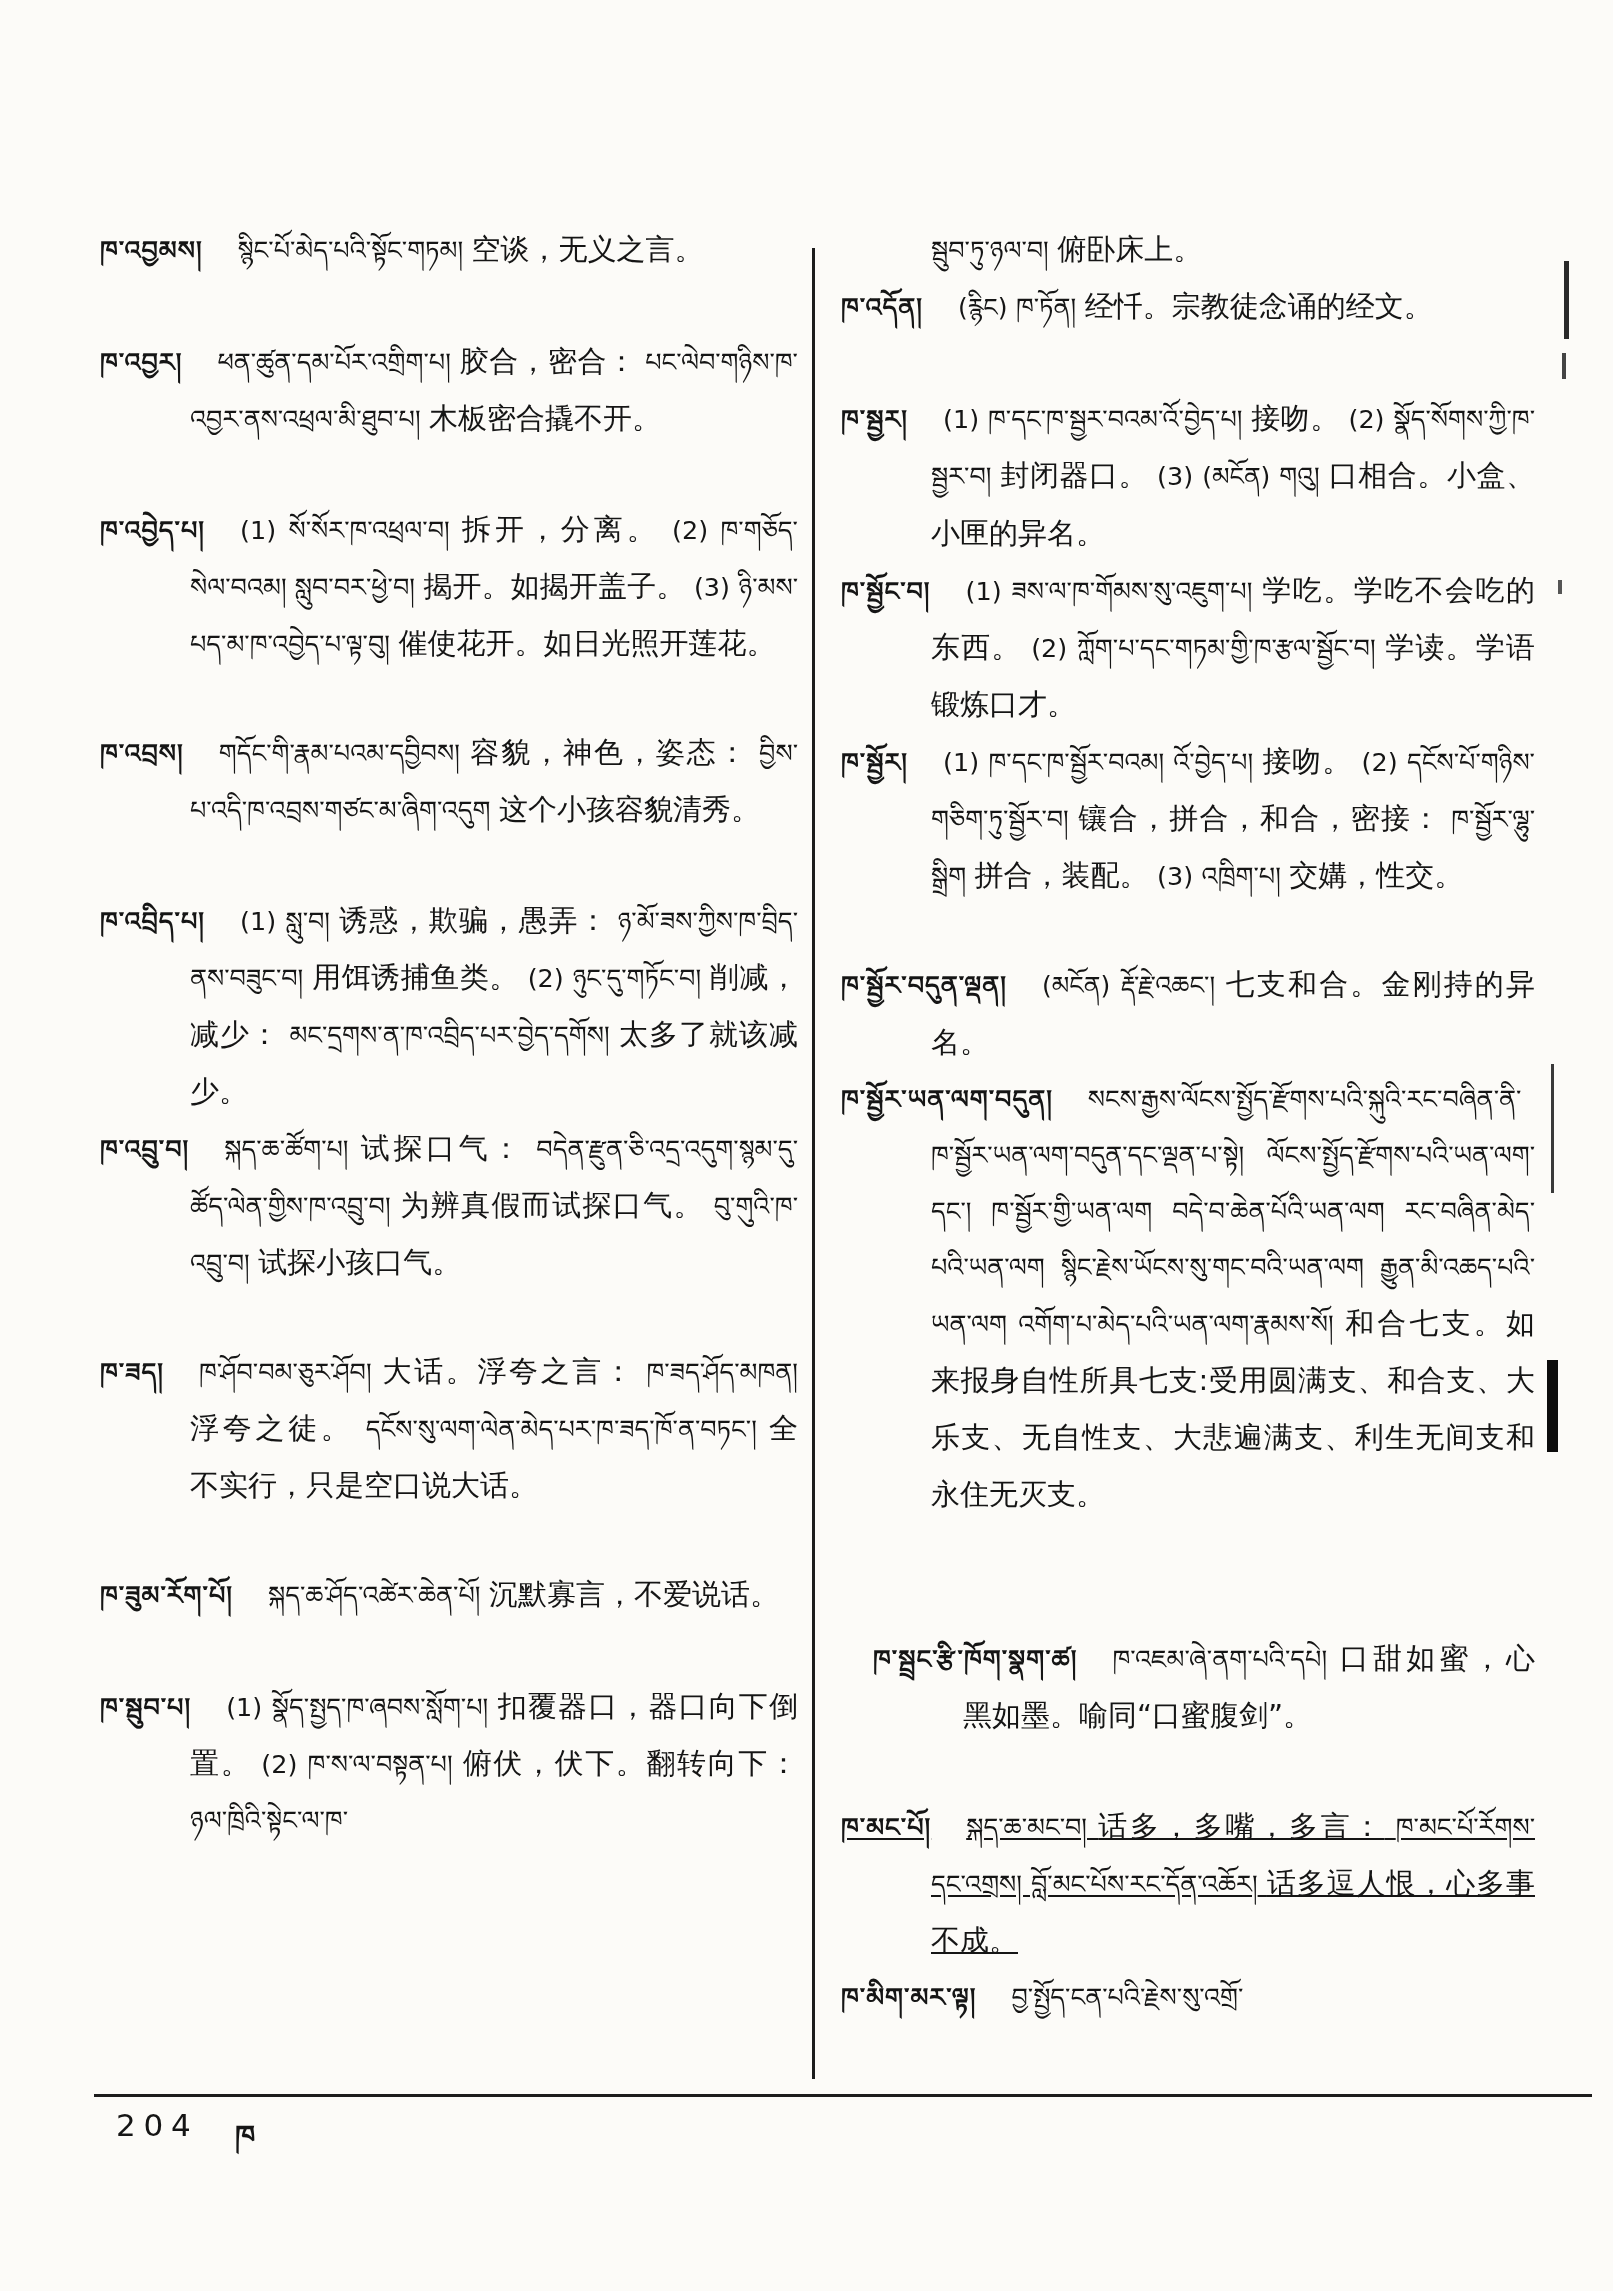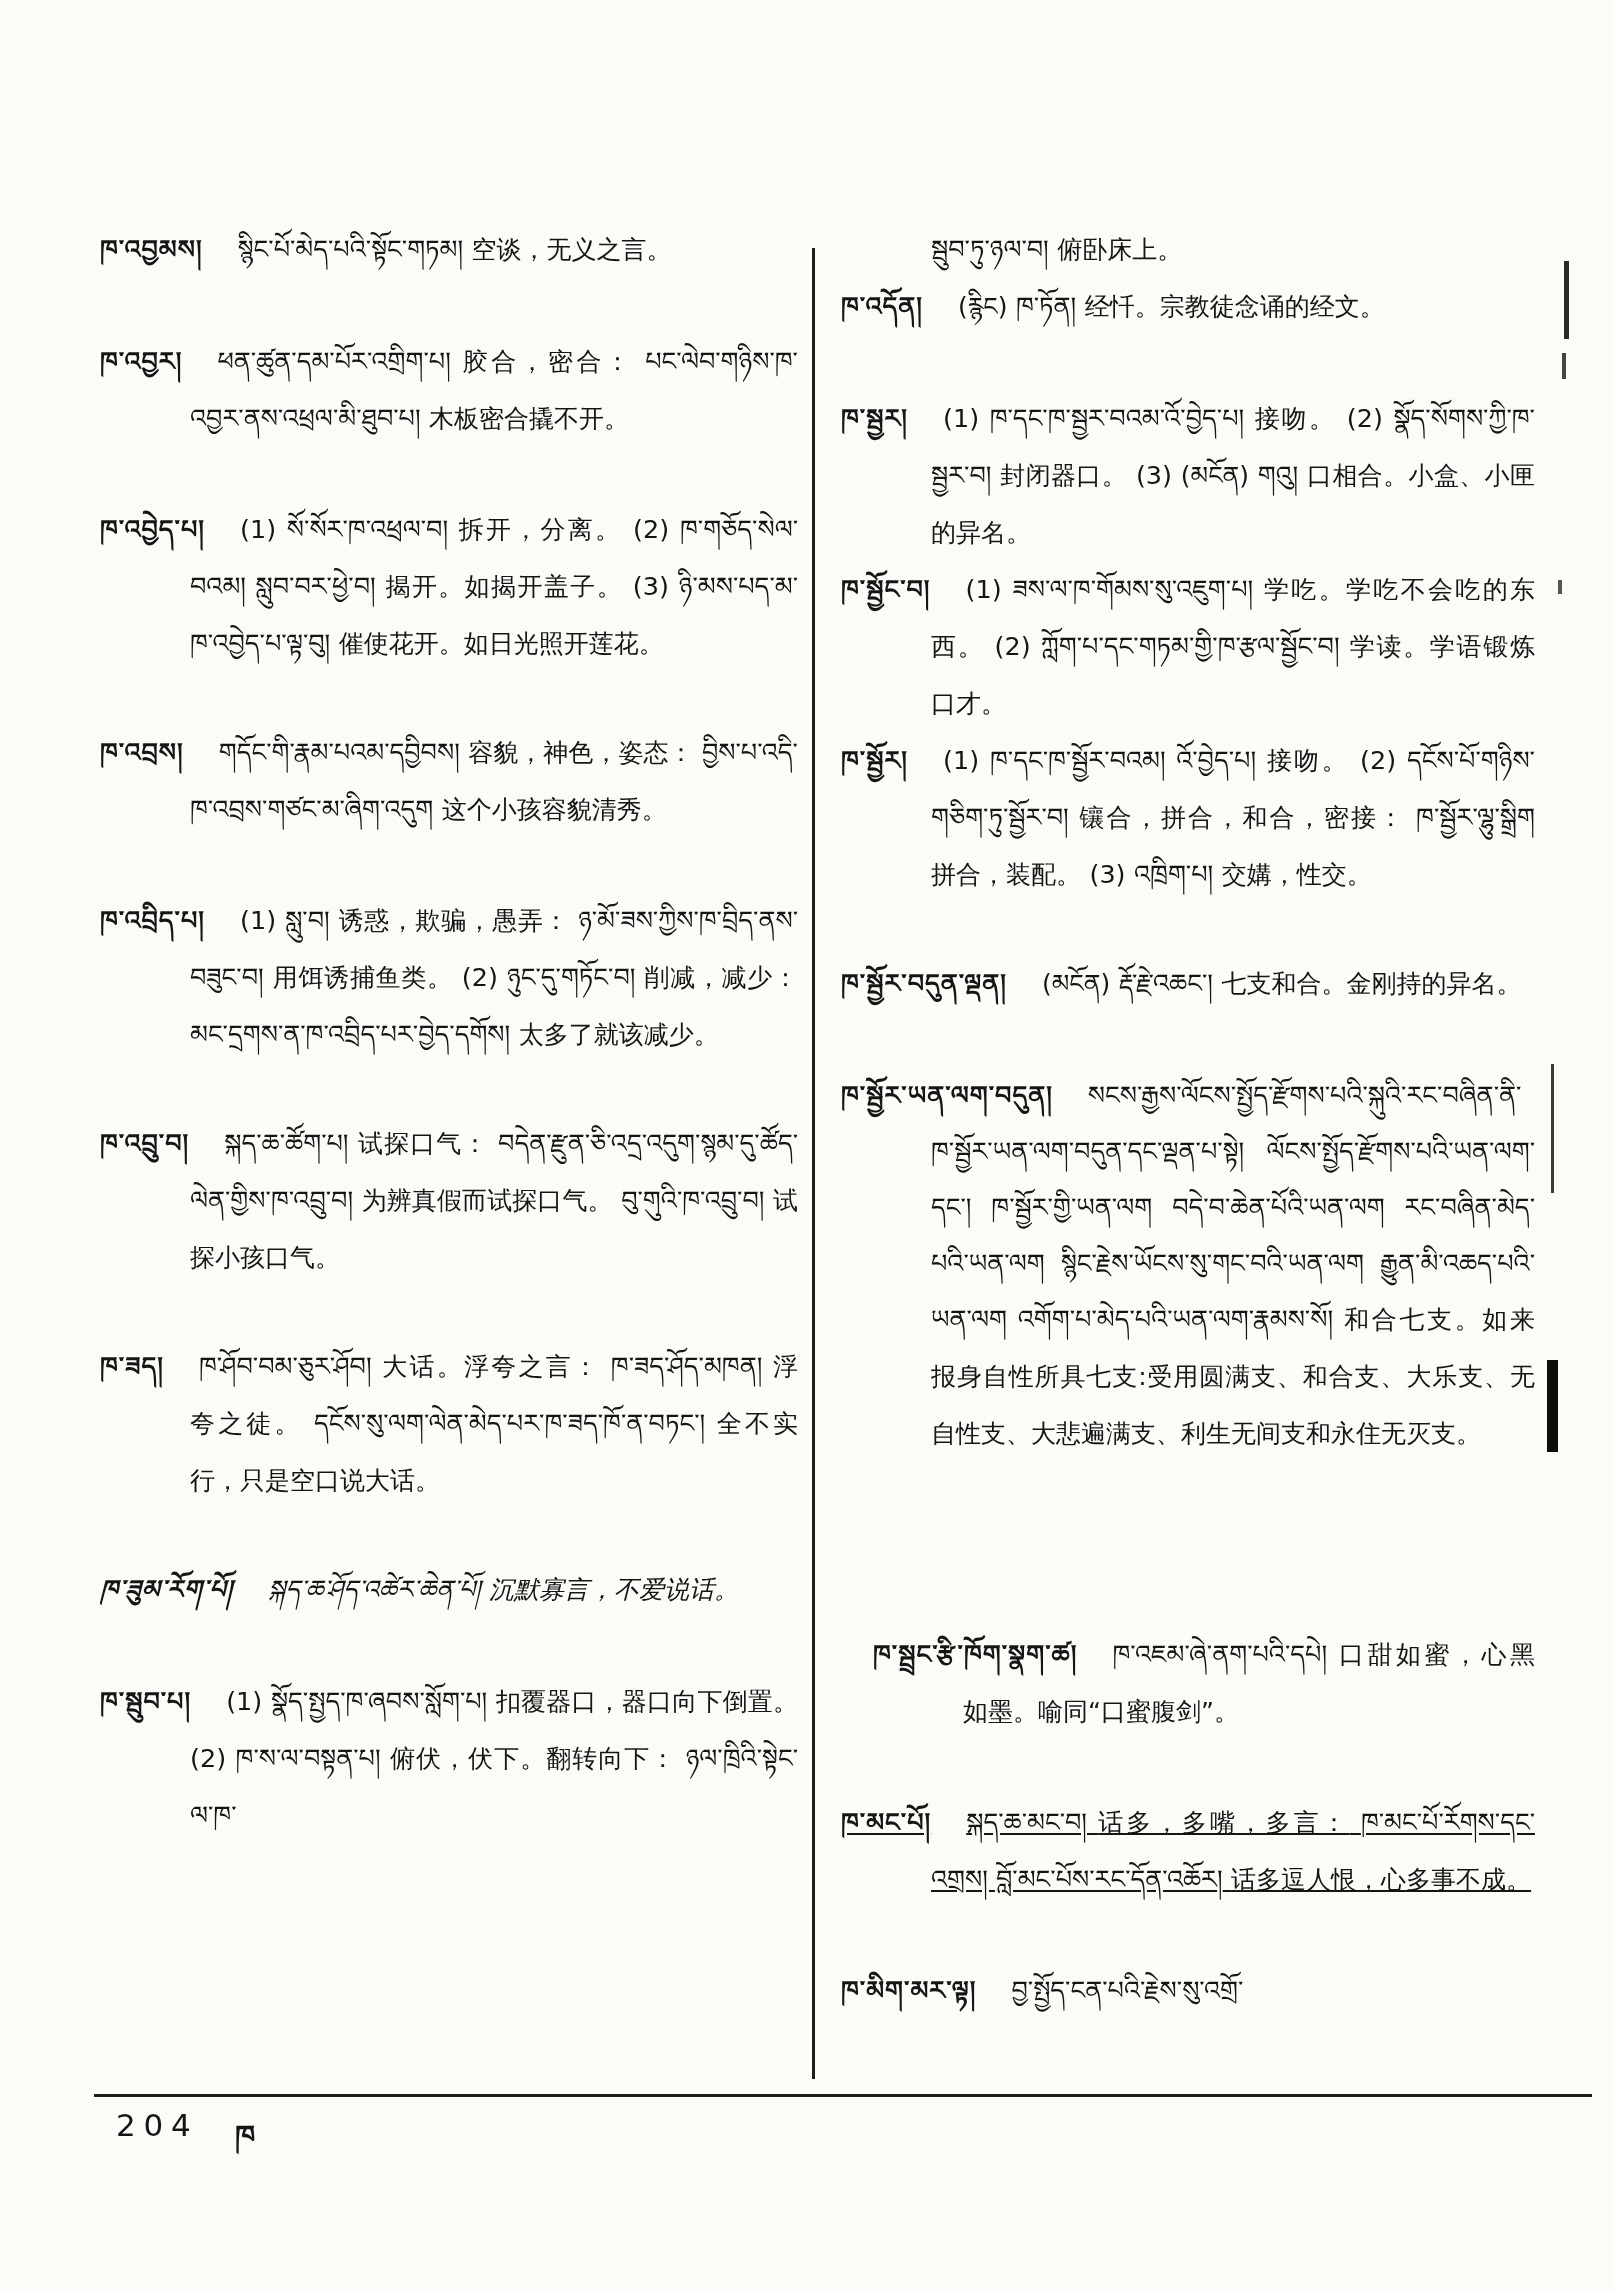--- a/index.html
+++ b/index.html
@@ -25,21 +25,21 @@
   .col-right{left:841px;width:694px;}
   .entry{margin:0;padding-left:90px;text-indent:-90px;}
   .entry.cont{text-indent:0;}
   .head{
     font-weight:bold;
     font-size:30px;
     margin-right:35px;
     letter-spacing:1px;
   }
   .tib{font-size:25.5px;}
-  .chn{font-size:25px;}
+  .chn{font-size:29px;}
   .num{font-size:25.5px;font-weight:500;}
   .label{font-size:25px;}
   .divider{
     position:absolute;left:812px;top:248px;width:2.9px;height:1831px;
     background:#1c1c1c;
   }
   .footer-rule{
     position:absolute;left:94px;top:2094px;width:1498px;height:2.9px;
     background:#1c1c1c;
   }
@@ -63,21 +63,21 @@
 
 <div class="page">
   <div class="col col-left" id="col-0">
       <p class="entry" style="min-height: 112px;"><span class="head tib">ཁ་འབྱམས།</span><span class="tib">སྙིང་པོ་མེད་པའི་སྟོང་གཏམ།</span> <span class="chn">空谈，无义之言。</span> </p>
       <p class="entry" style="min-height: 168px;"><span class="head tib">ཁ་འབྱར།</span><span class="tib">ཕན་ཚུན་དམ་པོར་འགྲིག་པ།</span> <span class="chn">胶合，密合：</span> <span class="tib">པང་ལེབ་གཉིས་ཁ་འབྱར་ནས་འཕྲལ་མི་ཐུབ་པ།</span> <span class="chn">木板密合撬不开。</span> </p>
       <p class="entry" style="min-height: 223px;"><span class="head tib">ཁ་འབྱེད་པ།</span><span class="num">(1)</span> <span class="tib">སོ་སོར་ཁ་འཕྲལ་བ།</span> <span class="chn">拆开，分离。</span> <span class="num">(2)</span> <span class="tib">ཁ་གཅོད་སེལ་བའམ། སླུབ་བར་ཕྱེ་བ།</span> <span class="chn">揭开。如揭开盖子。</span> <span class="num">(3)</span> <span class="tib">ཉི་མས་པད་མ་ཁ་འབྱེད་པ་ལྟ་བུ།</span> <span class="chn">催使花开。如日光照开莲花。</span> </p>
       <p class="entry" style="min-height: 168px;"><span class="head tib">ཁ་འབྲས།</span><span class="tib">གདོང་གི་རྣམ་པའམ་དབྱིབས།</span> <span class="chn">容貌，神色，姿态：</span> <span class="tib">བྱིས་པ་འདི་ཁ་འབྲས་གཙང་མ་ཞིག་འདུག</span> <span class="chn">这个小孩容貌清秀。</span> </p>
       <p class="entry" style="min-height: 223px;"><span class="head tib">ཁ་འབྲིད་པ།</span><span class="num">(1)</span> <span class="tib">སླུ་བ།</span> <span class="chn">诱惑，欺骗，愚弄：</span> <span class="tib">ཉ་མོ་ཟས་ཀྱིས་ཁ་བྲིད་ནས་བཟུང་བ།</span> <span class="chn">用饵诱捕鱼类。</span> <span class="num">(2)</span> <span class="tib">ཉུང་དུ་གཏོང་བ།</span> <span class="chn">削减，减少：</span> <span class="tib">མང་དྲགས་ན་ཁ་འབྲིད་པར་བྱེད་དགོས།</span> <span class="chn">太多了就该减少。</span> </p>
       <p class="entry" style="min-height: 223px;"><span class="head tib">ཁ་འབྲུ་བ།</span><span class="tib">སྐད་ཆ་ཚོག་པ།</span> <span class="chn">试探口气：</span> <span class="tib">བདེན་རྫུན་ཅི་འདྲ་འདུག་སྙམ་དུ་ཚོད་ལེན་གྱིས་ཁ་འབྲུ་བ།</span> <span class="chn">为辨真假而试探口气。</span> <span class="tib">བུ་གུའི་ཁ་འབྲུ་བ།</span> <span class="chn">试探小孩口气。</span> </p>
       <p class="entry" style="min-height: 223px;"><span class="head tib">ཁ་ཟད།</span><span class="tib">ཁ་ཤོབ་བམ་ཅུར་ཤོབ།</span> <span class="chn">大话。浮夸之言：</span> <span class="tib">ཁ་ཟད་ཤོད་མཁན།</span> <span class="chn">浮夸之徒。</span> <span class="tib">དངོས་སུ་ལག་ལེན་མེད་པར་ཁ་ཟད་ཁོ་ན་བཏང་།</span> <span class="chn">全不实行，只是空口说大话。</span> </p>
-      <p class="entry" style="min-height: 112px; font-style: italic;"><span class="head tib">ཁ་ཟུམ་རོག་པོ།</span><span class="tib">སྐད་ཆ་ཤོད་འཚེར་ཆེན་པོ།</span> <span class="chn">沉默寡言，不爱说话。</span> </p>
+      <p class="entry" style="min-height: 112px;"><span class="head tib">ཁ་ཟུམ་རོག་པོ།</span><span class="tib">སྐད་ཆ་ཤོད་འཚེར་ཆེན་པོ།</span> <span class="chn">沉默寡言，不爱说话。</span> </p>
       <p class="entry" style="min-height: 223px;"><span class="head tib">ཁ་སྦུབ་པ།</span><span class="num">(1)</span> <span class="tib">སྣོད་སྤྱད་ཁ་ཞབས་སློག་པ།</span> <span class="chn">扣覆器口，器口向下倒置。</span> <span class="num">(2)</span> <span class="tib">ཁ་ས་ལ་བསྟན་པ།</span> <span class="chn">俯伏，伏下。翻转向下：</span> <span class="tib">ཉལ་ཁྲིའི་སྟེང་ལ་ཁ་</span> </p>
     </div>
   <div class="divider"></div>
   <div class="col col-right" id="col-1">
       <p class="entry cont" style="min-height: 56px;"><span class="tib">སྦུབ་ཏུ་ཉལ་བ།</span> <span class="chn">俯卧床上。</span> </p>
       <p class="entry" style="min-height: 112px;"><span class="head tib">ཁ་འདོན།</span><span class="label tib">(རྙིང)</span> <span class="tib">ཁ་ཏོན།</span> <span class="chn">经忏。宗教徒念诵的经文。</span> </p>
       <p class="entry" style="min-height: 168px;"><span class="head tib">ཁ་སྦྱར།</span><span class="num">(1)</span> <span class="tib">ཁ་དང་ཁ་སྦྱར་བའམ་འོ་བྱེད་པ།</span> <span class="chn">接吻。</span> <span class="num">(2)</span> <span class="tib">སྣོད་སོགས་ཀྱི་ཁ་སྦྱར་བ།</span> <span class="chn">封闭器口。</span> <span class="num">(3)</span> <span class="label tib">(མངོན)</span> <span class="tib">གའུ།</span> <span class="chn">口相合。小盒、小匣的异名。</span> </p>
       <p class="entry" style="min-height: 168px;"><span class="head tib">ཁ་སྦྱོང་བ།</span><span class="num">(1)</span> <span class="tib">ཟས་ལ་ཁ་གོམས་སུ་འཇུག་པ།</span> <span class="chn">学吃。学吃不会吃的东西。</span> <span class="num">(2)</span> <span class="tib">ཀློག་པ་དང་གཏམ་གྱི་ཁ་རྩལ་སྦྱོང་བ།</span> <span class="chn">学读。学语锻炼口才。</span> </p>
       <p class="entry" style="min-height: 223px;"><span class="head tib">ཁ་སྦྱོར།</span><span class="num">(1)</span> <span class="tib">ཁ་དང་ཁ་སྦྱོར་བའམ། འོ་བྱེད་པ།</span> <span class="chn">接吻。</span> <span class="num">(2)</span> <span class="tib">དངོས་པོ་གཉིས་གཅིག་ཏུ་སྦྱོར་བ།</span> <span class="chn">镶合，拼合，和合，密接：</span> <span class="tib">ཁ་སྦྱོར་ལྷུ་སྒྲིག</span> <span class="chn">拼合，装配。</span> <span class="num">(3)</span> <span class="tib">འཁྲིག་པ།</span> <span class="chn">交媾，性交。</span> </p>
       <p class="entry" style="min-height: 112px;"><span class="head tib">ཁ་སྦྱོར་བདུན་ལྡན།</span><span class="label tib">(མངོན)</span> <span class="tib">རྡོ་རྗེ་འཆང་།</span> <span class="chn">七支和合。金刚持的异名。</span> </p>

